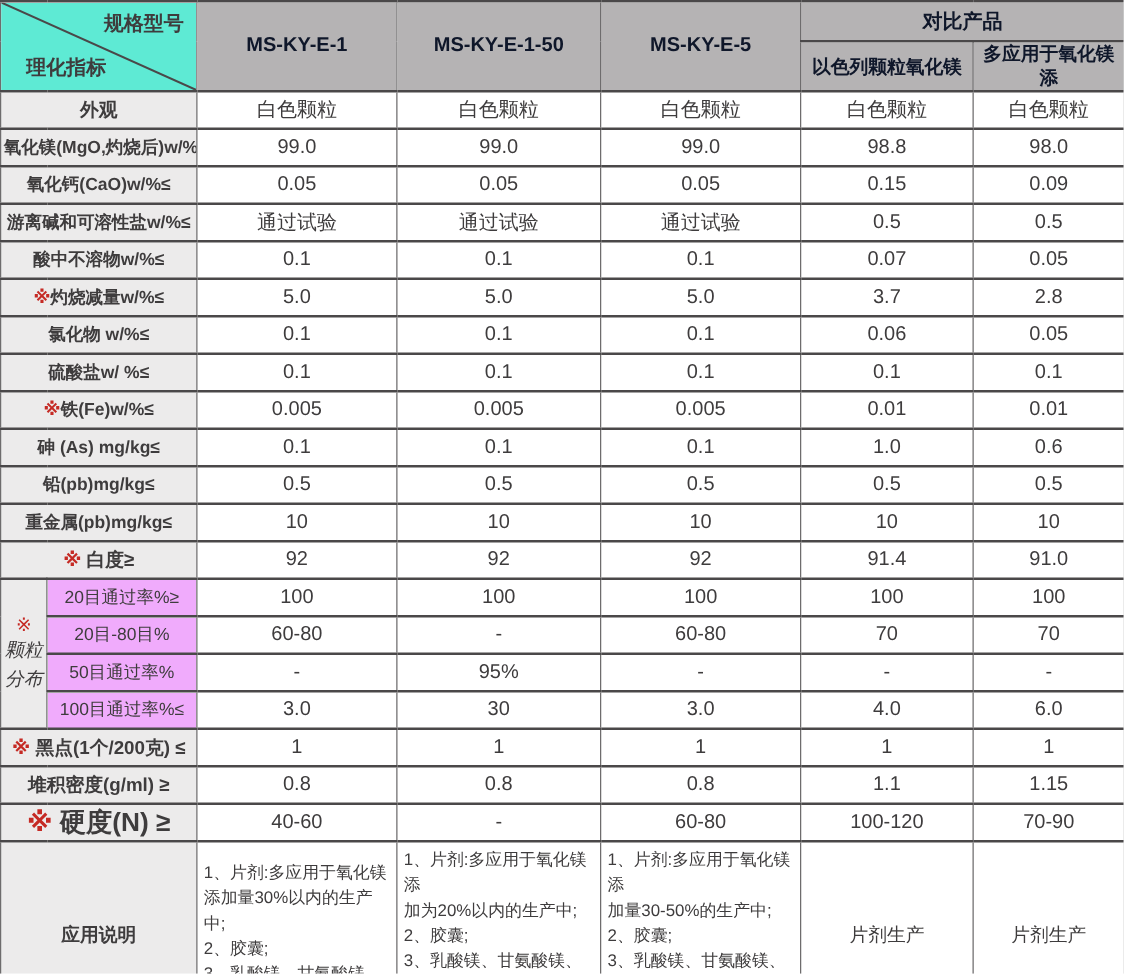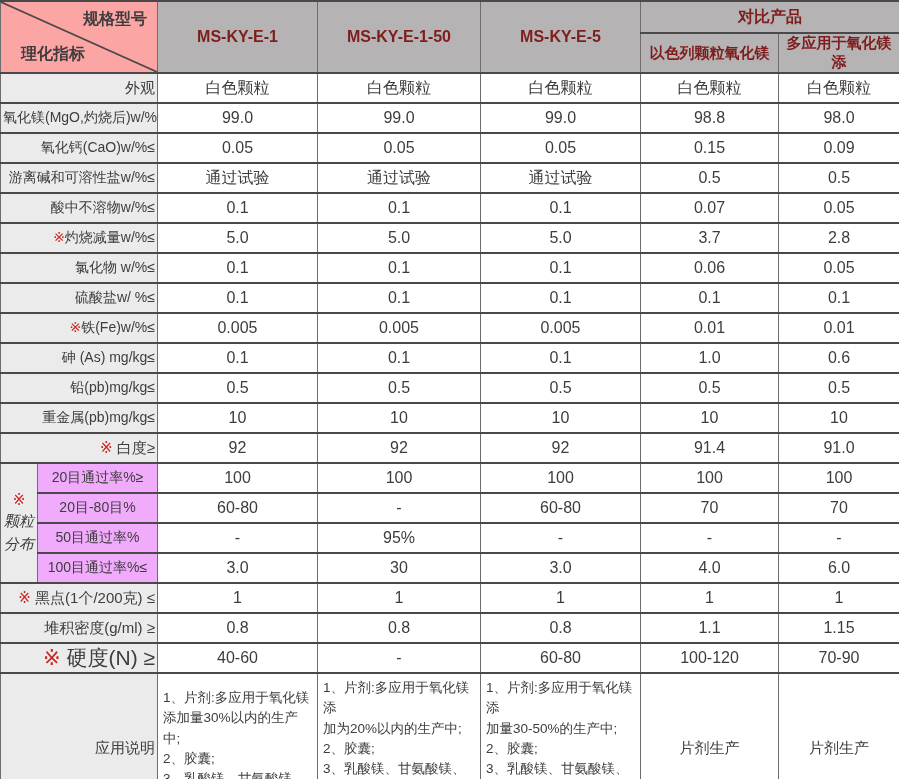--- a/index.html
+++ b/index.html
@@ -3,27 +3,27 @@
 <meta charset="utf-8">
 <style>
   html,body{margin:0;padding:0;background:#fff;}
   body{font-family:"Liberation Sans","DejaVu Sans",sans-serif;color:#3e3c3d;}
   .sheet{width:899px;height:779px;overflow:hidden;background:#fff;}
   table{border-collapse:collapse;table-layout:fixed;width:899px;height:779px;}
   th,td{border-left:1px solid #6e6c6d;border-right:1px solid #6e6c6d;
         border-top:2px solid #4a4849;border-bottom:2px solid #4a4849;
         padding:0 2px;font-weight:normal;overflow:hidden;}
   
-  .hdr{background:#b5b3b4;font-size:16px;font-weight:600;text-align:center;color:#7f1d1d;}
-  .diag{position:relative;background:#fca5a5;padding:0;}
+  .hdr{background:#b5b3b4;font-size:16px;font-weight:600;text-align:center;color:#0f172a;}
+  .diag{position:relative;background:#5eead4;padding:0;}
   .diag svg{position:absolute;left:0;top:0;width:100%;height:100%;}
   .diag .dtop{position:absolute;top:7px;right:10px;font-size:16px;font-weight:600;}
   .diag .dbot{position:absolute;bottom:7px;left:20px;font-size:16px;font-weight:600;}
   
-  .lbl{background:#ecebeb;font-size:14px;text-align:right;white-space:nowrap;font-weight:400;}
+  .lbl{background:#ecebeb;font-size:14px;text-align:center;white-space:nowrap;font-weight:700;}
   .sublbl{background:#f0abfc;font-size:14px;text-align:center;white-space:nowrap;font-weight:500;}
   .grp{background:#ecebeb;font-size:15px;text-align:center;font-weight:500;}
   .grp .gl{white-space:pre-line;line-height:1.55;font-style:italic;}
   .v{background:#fff;font-size:16px;text-align:center;}
   .star{color:#c52a24;}
   .grp .star{display:block;color:#c52a24;}
   .app-long{background:#fff;font-size:13.5px;text-align:left;vertical-align:middle;
             padding:4px 5px;line-height:1.5;white-space:pre-line;}
   .app-short{background:#fff;font-size:15px;text-align:center;}
   tr.r{height:30px;}

